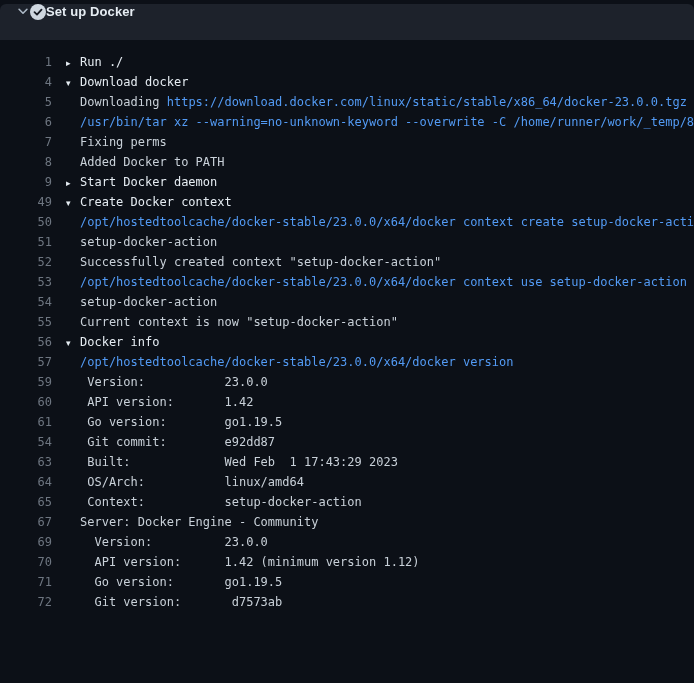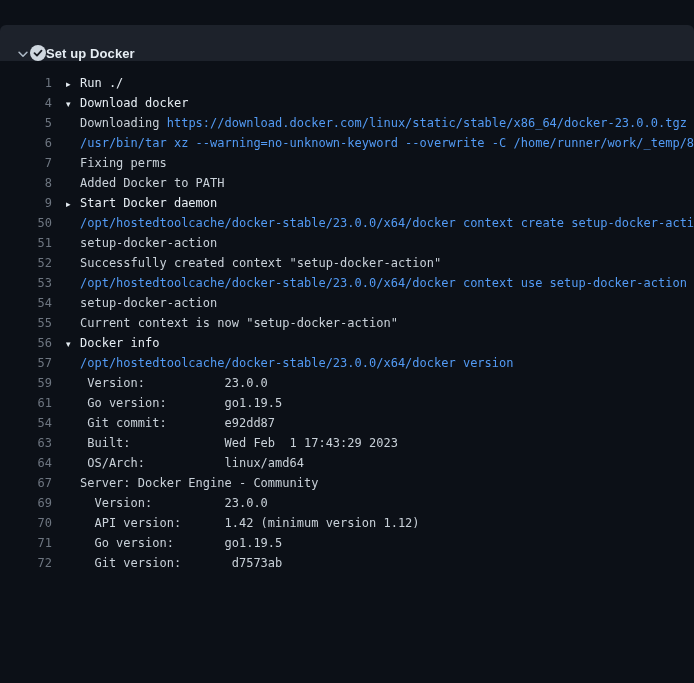--- a/index.html
+++ b/index.html
@@ -9,26 +9,26 @@
     width: 694px;
     height: 683px;
     background: var(--log_bg, #0c1017);
     overflow: hidden;
     font-family: "Liberation Sans", sans-serif;
   }
   .page { width: 694px; height: 683px; overflow: hidden; }
 
   
   .step-header {
-    margin-top: 25px;
+    margin-top: 4px;
     height: 36px;
     background: var(--header_bg, #1d222b);
     border-radius: 6px 6px 0 0;
     display: flex;
-    align-items: flex-end;
+    align-items: flex-start;
     padding: 0 16px;
     gap: 0;
     cursor: pointer;
   }
   .chev-icon { display: inline-flex; width: 14px; height: 14px; align-items: center; justify-content: center; }
   .status-icon { display: inline-flex; width: 16px; height: 16px; align-items: center; justify-content: center; }
   .step-title {
     color: var(--group_text, #e6edf3);
     font-size: 13px;
     font-weight: 600;
@@ -123,20 +123,24 @@
     <div class="log-line">
       <span class="line-num">8</span>
       <span class="line-content"><span class="spacer"></span><span class="seg-plain">Added Docker to PATH</span></span>
     </div>
 
     <div class="log-line">
       <span class="line-num">9</span>
       <span class="line-content"><span class="arrow">▸</span><span class="seg-group">Start Docker daemon</span></span>
     </div>
 
+    <div class="log-line">
+      <span class="line-num">49</span>
+      <span class="line-content"><span class="arrow">▾</span><span class="seg-group">Create Docker context</span></span>
+    </div>
 
     <div class="log-line">
       <span class="line-num">50</span>
       <span class="line-content"><span class="spacer"></span><span class="seg-command">/opt/hostedtoolcache/docker-stable/23.0.0/x64/docker context create setup-docker-action</span></span>
     </div>
 
     <div class="log-line">
       <span class="line-num">51</span>
       <span class="line-content"><span class="spacer"></span><span class="seg-plain">setup-docker-action</span></span>
     </div>
@@ -170,20 +174,24 @@
       <span class="line-num">57</span>
       <span class="line-content"><span class="spacer"></span><span class="seg-command">/opt/hostedtoolcache/docker-stable/23.0.0/x64/docker version</span></span>
     </div>
 
 
     <div class="log-line">
       <span class="line-num">59</span>
       <span class="line-content"><span class="spacer"></span><span class="seg-plain"> Version:           23.0.0</span></span>
     </div>
 
+    <div class="log-line">
+      <span class="line-num">60</span>
+      <span class="line-content"><span class="spacer"></span><span class="seg-plain"> API version:       1.42</span></span>
+    </div>
 
     <div class="log-line">
       <span class="line-num">61</span>
       <span class="line-content"><span class="spacer"></span><span class="seg-plain"> Go version:        go1.19.5</span></span>
     </div>
 
     <div class="log-line">
       <span class="line-num">54</span>
       <span class="line-content"><span class="spacer"></span><span class="seg-plain"> Git commit:        e92dd87</span></span>
     </div>
@@ -191,20 +199,24 @@
     <div class="log-line">
       <span class="line-num">63</span>
       <span class="line-content"><span class="spacer"></span><span class="seg-plain"> Built:             Wed Feb  1 17:43:29 2023</span></span>
     </div>
 
     <div class="log-line">
       <span class="line-num">64</span>
       <span class="line-content"><span class="spacer"></span><span class="seg-plain"> OS/Arch:           linux/amd64</span></span>
     </div>
 
+    <div class="log-line">
+      <span class="line-num">65</span>
+      <span class="line-content"><span class="spacer"></span><span class="seg-plain"> Context:           setup-docker-action</span></span>
+    </div>
 
 
     <div class="log-line">
       <span class="line-num">67</span>
       <span class="line-content"><span class="spacer"></span><span class="seg-plain">Server: Docker Engine - Community</span></span>
     </div>
 
 
     <div class="log-line">
       <span class="line-num">69</span>

